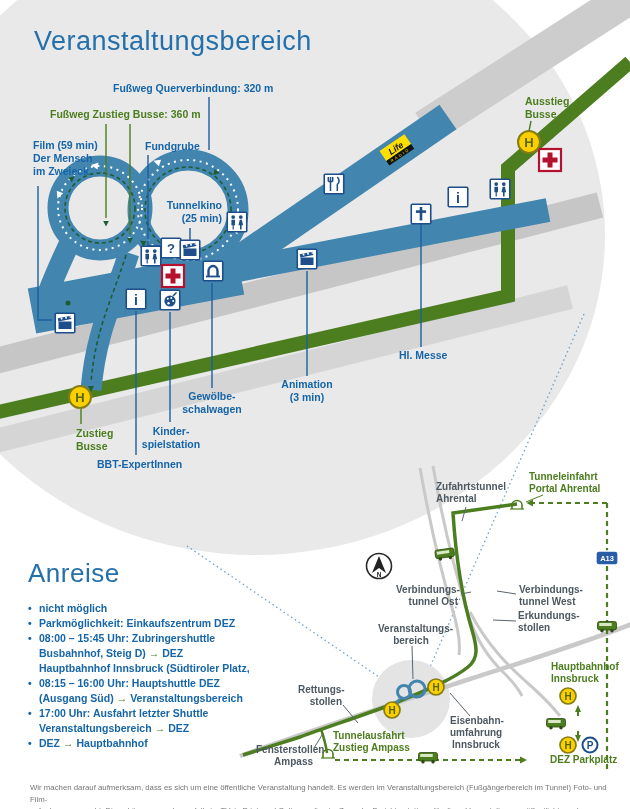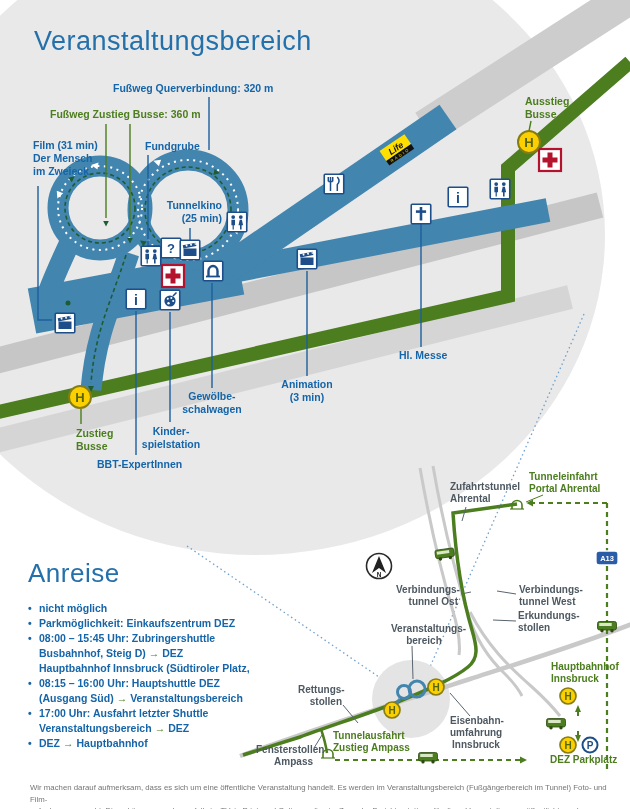--- a/index.html
+++ b/index.html
@@ -326,50 +326,50 @@
       <circle r="7.5" fill="#fff" stroke="#1d4e89" stroke-width="2"></circle>
       <text y="3.5" class="navytxt" font-size="10">P</text>
         </g>
   </g>
 </svg>
 
 <div class="big-title" style="left:34px;top:26px;">Veranstaltungsbereich</div>
 
 <div class="lbl" style="left:113px;top:82px;">Fußweg Querverbindung: 320 m</div>
 <div class="lbl green" style="left:50px;top:108px;">Fußweg Zustieg Busse: 360 m</div>
-<div class="lbl" style="left:33px;top:139px;">Film (31 min)
+<div class="lbl" style="left:33px;top:139px;">Film (59 min)
 Der Mensch
 im Zweieck</div>
 <div class="lbl" style="left:145px;top:140px;">Fundgrube</div>
 <div class="lbl rgt" style="left:150px;top:199px;width:72px;">Tunnelkino
 (25 min)</div>
 <div class="lbl green" style="left:525px;top:95px;">Ausstieg
 Busse</div>
 <div class="lbl green" style="left:76px;top:427px;">Zustieg
 Busse</div>
 <div class="lbl" style="left:97px;top:458px;">BBT-ExpertInnen</div>
 <div class="lbl ctr" style="left:136px;top:425px;width:70px;">Kinder-
 spielstation</div>
 <div class="lbl ctr" style="left:172px;top:390px;width:80px;">Gewölbe-
 schalwagen</div>
 <div class="lbl ctr" style="left:267px;top:378px;width:80px;">Animation
 (3 min)</div>
 <div class="lbl" style="left:399px;top:349px;">Hl. Messe</div>
 
-<div class="mini" style="left:450px;top:481px;">Zufahrtstunnel
+<div class="mini" style="left:436px;top:481px;">Zufahrtstunnel
 Ahrental</div>
 <div class="mini green" style="left:529px;top:471px;">Tunneleinfahrt
 Portal Ahrental</div>
 <div class="mini rgt" style="left:396px;top:584px;width:62px;">Verbindungs-
 tunnel Ost</div>
 <div class="mini" style="left:519px;top:584px;">Verbindungs-
 tunnel West</div>
 <div class="mini" style="left:518px;top:610px;">Erkundungs-
 stollen</div>
-<div class="mini ctr" style="left:391px;top:623px;width:66px;">Veranstaltungs-
+<div class="mini ctr" style="left:378px;top:623px;width:66px;">Veranstaltungs-
 bereich</div>
 <div class="mini rgt" style="left:298px;top:684px;width:44px;">Rettungs-
 stollen</div>
 <div class="mini ctr" style="left:450px;top:715px;width:52px;">Eisenbahn-
 umfahrung
 Innsbruck</div>
 <div class="mini rgt" style="left:256px;top:744px;width:57px;">Fensterstollen
 Ampass</div>
 <div class="mini green" style="left:333px;top:730px;">Tunnelausfahrt
 Zustieg Ampass</div>

